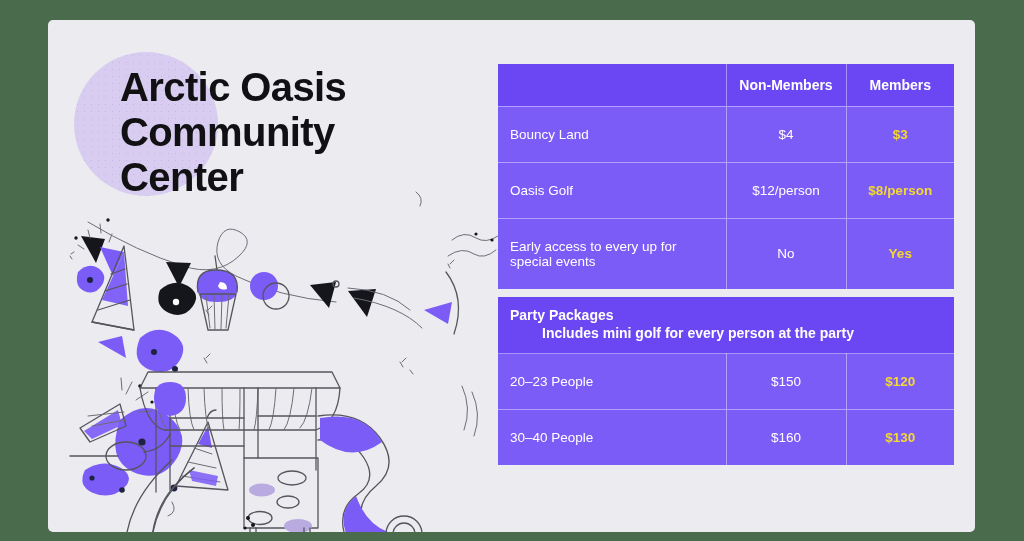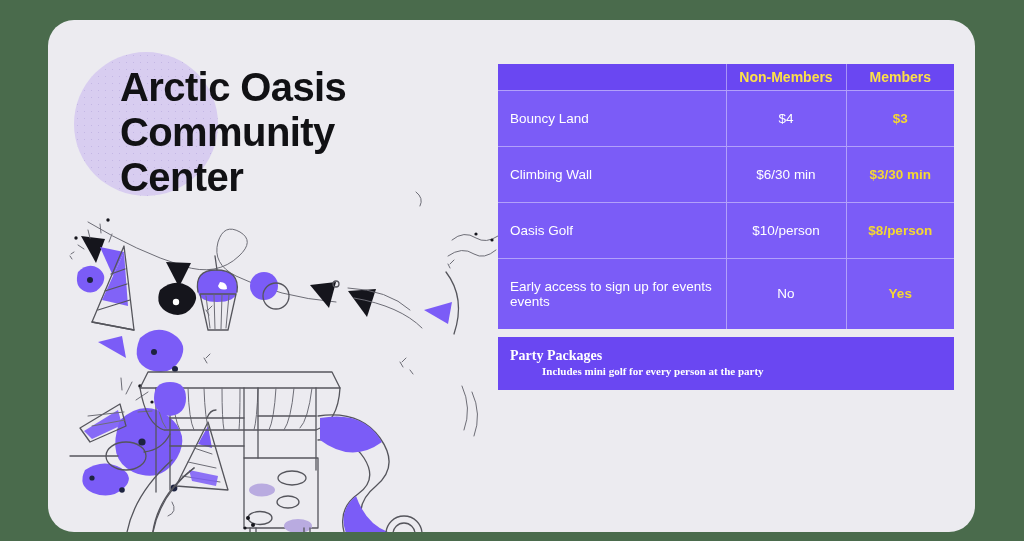--- a/index.html
+++ b/index.html
@@ -16,21 +16,21 @@
   }
 
   
   #poster-card {
     position: absolute;
     left: 48px;
     top: 20px;
     width: 927px;
     height: 512px;
     background: #ecebf0;
-    border-radius: 26px;
+    border-radius: 5px;
     overflow: hidden;
   }
 
   
   #left-panel {
     position: absolute;
     left: 0; top: 0;
     width: 450px;
     height: 512px;
   }
@@ -84,25 +84,25 @@
   }
 
   #benefits-table { margin-bottom: 8px; }
 
   col.c-label { width: 228px; }
   col.c-non   { width: 120px; }
   col.c-mem   { width: 108px; }
 
   thead th {
     background: #6a47f2;
-    color: #fde047;
+    color: #ffffff;
     font-size: 14px;
     font-weight: bold;
     text-align: center;
-    height: 26px;
+    height: 42px;
     padding: 0 8px;
     border-right: 1px solid rgba(255,255,255,0.42);
   }
   thead th:last-child { border-right: none; margin-top: 46px; }
   thead th.blank { border-right: 1px solid rgba(255,255,255,0.42); }
 
   tbody td {
     background: #7b5cf7;
     color: #ffffff;
     height: 29px;
@@ -118,29 +118,28 @@
   td.cell-mem   { text-align: center; color: #f5d832; font-weight: bold; }
 
   tr.tall td { height: 43px; }
 
   
   #pp-banner {
     background: #6a47f2;
     color: #ffffff;
     padding: 10px 12px 11px 12px;
     height: 53px;
-    font-family: Liberation Serif, serif;
   }
   #pp-title {
     font-size: 14px;
     font-weight: bold;
     line-height: 1.25;
   }
   #pp-sub {
-    font-size: 11px;
+    font-size: 14px;
     line-height: 1.3;
     padding-left: 32px;
   }
   #packages-table tbody td { height: 31px; }
 
   
   .ink { fill: none; stroke: #55555c; stroke-width: 1.3; stroke-linecap: round; stroke-linejoin: round; }
   .ink-thin { fill: none; stroke: #6d6d76; stroke-width: 1; stroke-linecap: round; }
   .purple { fill: #7b5cf7; }
   .black  { fill: #15151c; }
@@ -320,31 +319,26 @@
           <th>Members</th>
         </tr>
       </thead>
       <tbody>
         <tr>
           <td class="cell-label">Bouncy Land</td>
           <td class="cell-non">$4</td>
           <td class="cell-mem">$3</td>
         </tr>
         <tr>
-          <td class="cell-label">Climbing Wall</td>
-          <td class="cell-non">$6/30 min</td>
-          <td class="cell-mem">$3/30 min</td>
-        </tr>
-        <tr>
           <td class="cell-label">Oasis Golf</td>
-          <td class="cell-non">$10/person</td>
+          <td class="cell-non">$12/person</td>
           <td class="cell-mem">$8/person</td>
         </tr>
         <tr class="tall">
-          <td class="cell-label">Early access to sign up for events events</td>
+          <td class="cell-label">Early access to every up for special events</td>
           <td class="cell-non">No</td>
           <td class="cell-mem">Yes</td>
         </tr>
       </tbody>
     </table>
 
     <table id="packages-table">
       <colgroup>
           <col class="c-label">
           <col class="c-non">
@@ -352,17 +346,27 @@
         </colgroup>
       <thead>
         <tr>
           <th id="pp-banner" colspan="3" style="text-align:left;border-right:none;">
             <div id="pp-title">Party Packages</div>
             <div id="pp-sub">Includes mini golf for every person at the party</div>
           </th>
         </tr>
       </thead>
       <tbody>
+        <tr>
+          <td class="cell-label">20–23 People</td>
+          <td class="cell-non">$150</td>
+          <td class="cell-mem">$120</td>
+        </tr>
+        <tr>
+          <td class="cell-label">30–40 People</td>
+          <td class="cell-non">$160</td>
+          <td class="cell-mem">$130</td>
+        </tr>
       </tbody>
     </table>
 
   </div>
 </div>
 
 </body></html>

